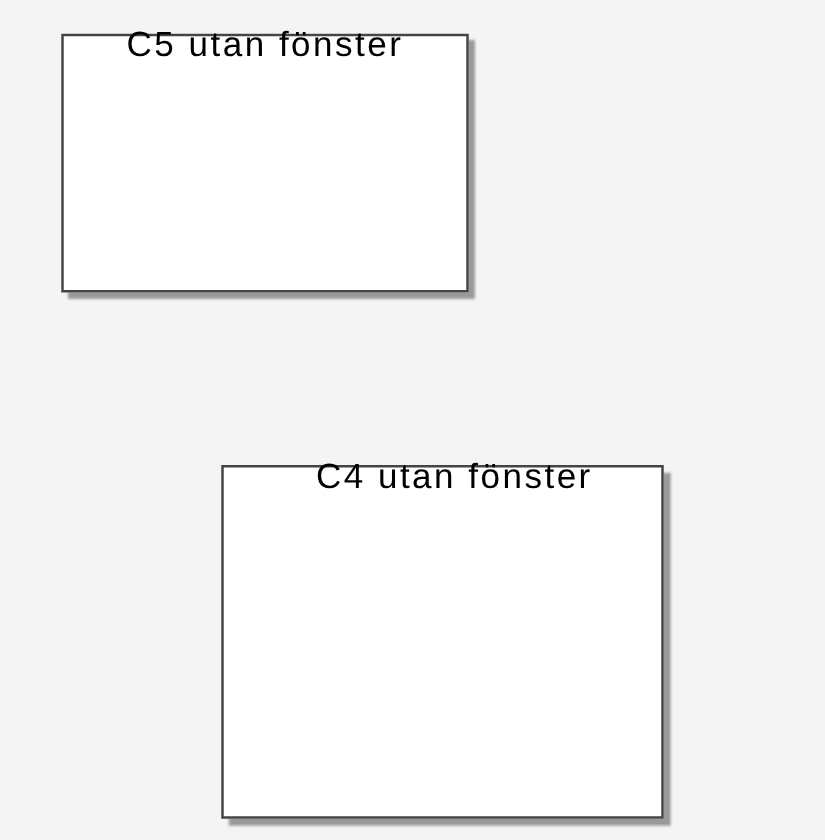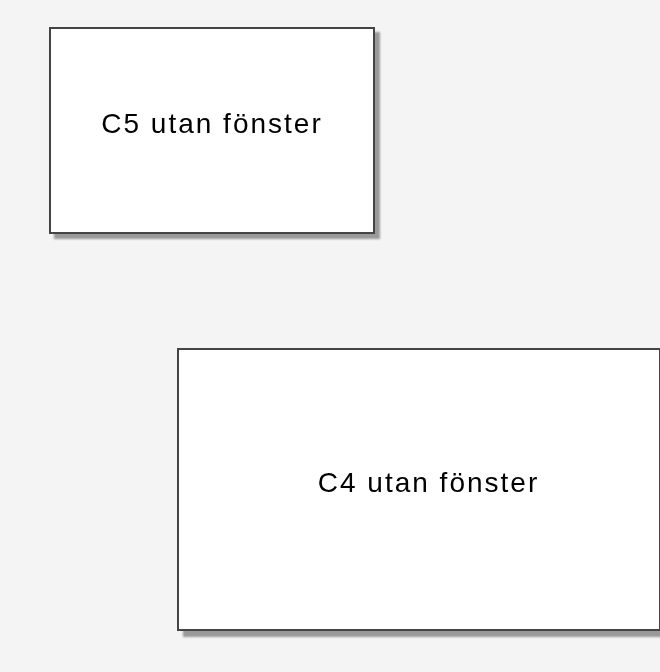--- a/index.html
+++ b/index.html
@@ -13,35 +13,35 @@
     background: var(--background, #f4f4f4);
     font-family: "Liberation Sans", sans-serif;
     overflow: hidden;
   }
   .envelope-box {
     position: absolute;
     background: var(--box-fill, #ffffff);
     border: 2px solid var(--box-border, #444444);
     box-sizing: border-box;
     display: flex;
-    align-items: center;
+    align-items: flex-start;
     justify-content: center;
     cursor: pointer;
   }
   .envelope-box.c5 {
     left: 49px;
     top: 27px;
     width: 326px;
     height: 207px;
     box-shadow: 5px 5px 2px var(--box-shadow, #999999);
   }
   .envelope-box.c4 {
     left: 177px;
-    top: 348px;
-    width: 484px;
+    top: 372px;
+    width: 354px;
     height: 283px;
     box-shadow: 6px 6px 2px var(--box-shadow, #999999);
     padding-left: 19px;
   }
   .envelope-label {
     color: var(--text, #000000);
     font-size: 28px;
     letter-spacing: 2px;
     line-height: 1;
     white-space: nowrap;

